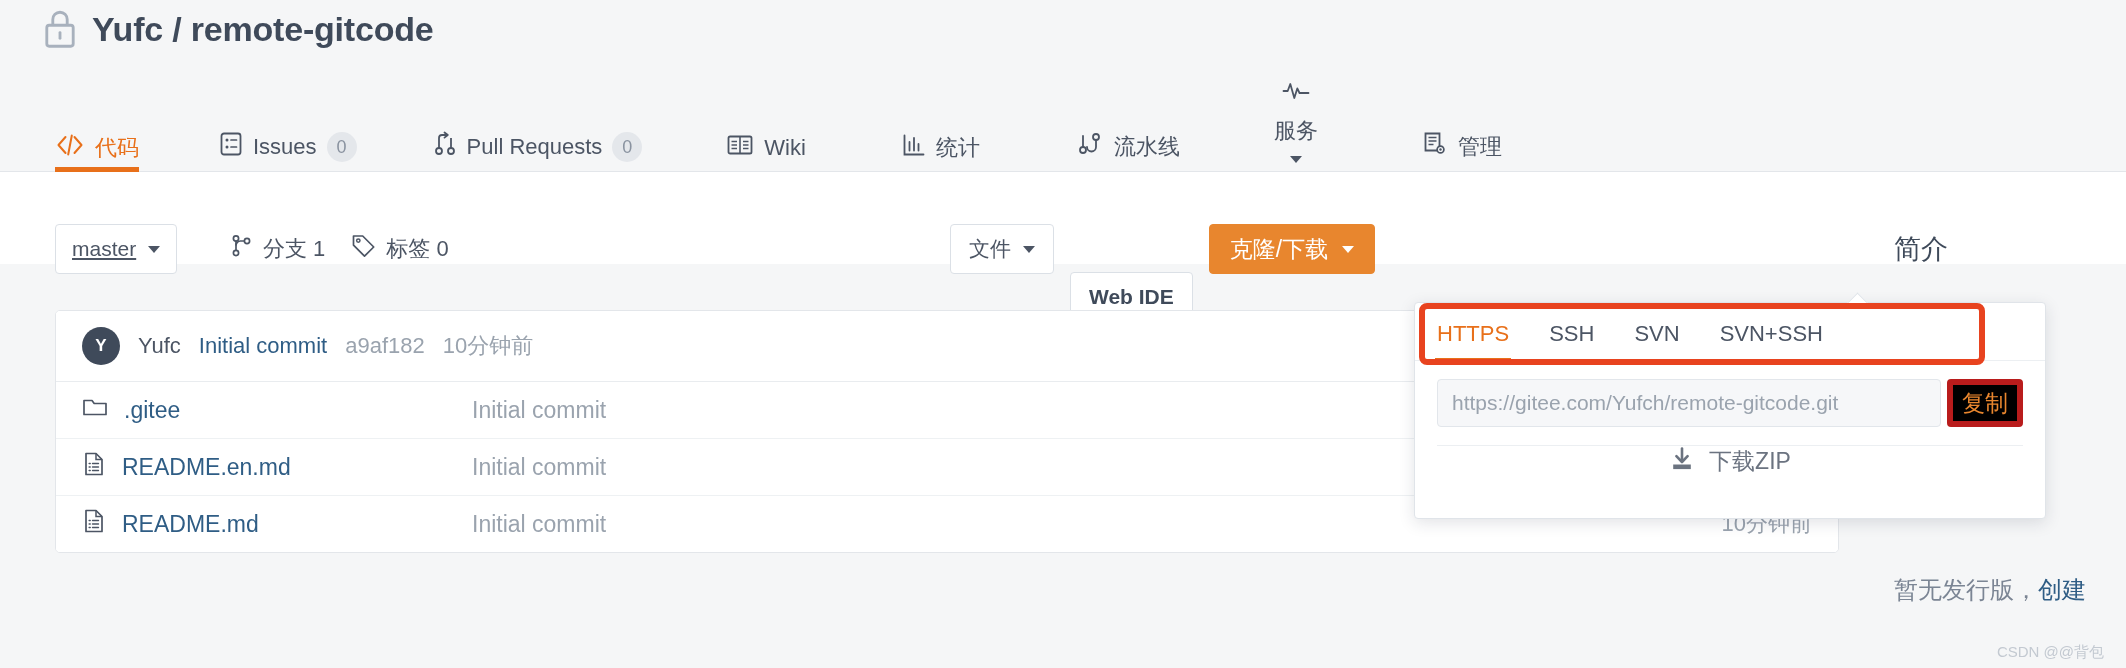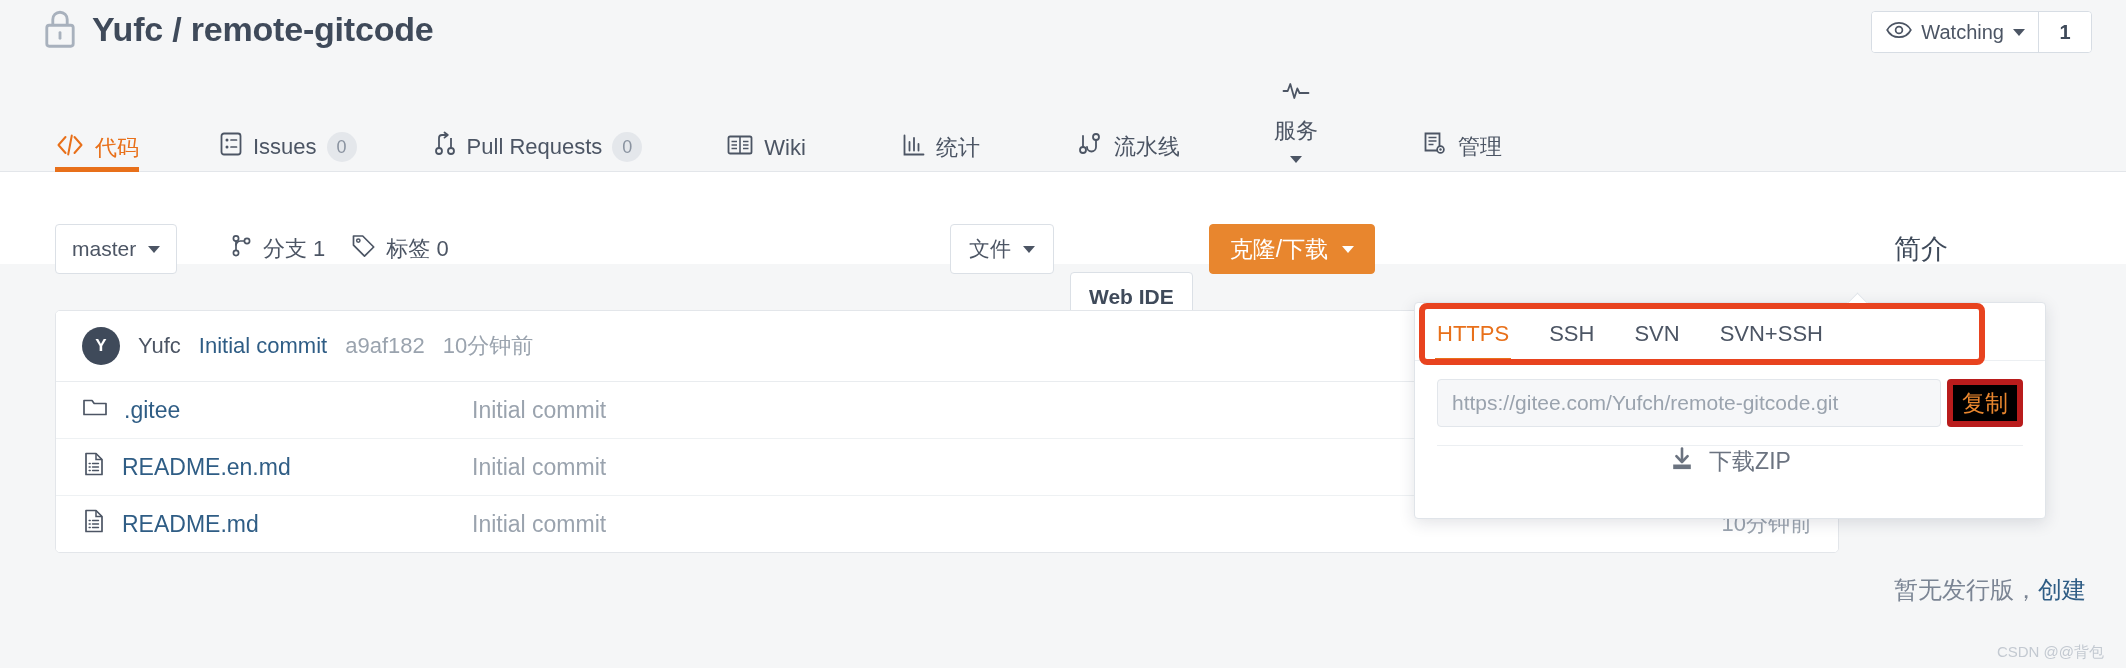--- a/index.html
+++ b/index.html
@@ -143,20 +143,21 @@
     padding: 0 18px;
     box-sizing: border-box;
     cursor: pointer;
     white-space: nowrap;
   }
   .branch-select {
     position: absolute;
     left: 55px; top: 224px;
     padding: 0 16px;
     gap: 12px;
+    text-decoration: underline;
   }
   .meta-line {
     position: absolute;
     left: 230px; top: 224px;
     height: 50px;
     display: flex; align-items: center;
     gap: 10px;
     font-size: 22px;
     color: #4c5564;
     white-space: nowrap;
@@ -395,33 +396,20 @@
       <span>
         <svg class="lock-icon" width="36" height="42" viewBox="0 0 24 28" fill="none">
           <rect x="3.2" y="11.5" width="17.6" height="14" rx="1.6" stroke="#a8b1bd" stroke-width="1.9"></rect>
           <path d="M7.2 11.5V7.6a4.8 4.8 0 0 1 9.6 0v3.9" stroke="#a8b1bd" stroke-width="1.9" fill="none"></path>
           <line x1="12" y1="16.4" x2="12" y2="20.2" stroke="#a8b1bd" stroke-width="1.9" stroke-linecap="round"></line>
         </svg>
       </span>
       <span class="repo-title">Yufc / remote-gitcode</span>
     </div>
 
-    <div class="watch-group">
-      <div class="watch-btn">
-        <span>
-          <svg width="26" height="18" viewBox="0 0 26 18" fill="none">
-            <path d="M1.2 9C3.6 4.4 8 1.8 13 1.8S22.4 4.4 24.8 9c-2.4 4.6-6.8 7.2-11.8 7.2S3.6 13.6 1.2 9Z" stroke="#4c5564" stroke-width="1.7" fill="none"></path>
-            <circle cx="13" cy="9" r="3.4" stroke="#4c5564" stroke-width="1.7" fill="none"></circle>
-          </svg>
-        </span>
-        <span>Watching</span>
-        <span class="caret"></span>
-      </div>
-      <div class="watch-count">1</div>
-    </div>
 
     <div class="nav-tabs">
 
       <div class="nav-tab active" style="margin-left:55px;">
         <span>
           <svg width="30" height="22" viewBox="0 0 30 22" fill="none">
             <path d="M10.5 3 3.5 11l7 8" stroke="#e8701a" stroke-width="2" fill="none" stroke-linecap="round" stroke-linejoin="round"></path>
             <path d="M19.5 3l7 8-7 8" stroke="#e8701a" stroke-width="2" fill="none" stroke-linecap="round" stroke-linejoin="round"></path>
             <line x1="16.8" y1="1.5" x2="13.2" y2="20.5" stroke="#e8701a" stroke-width="2" stroke-linecap="round"></line>
           </svg>

